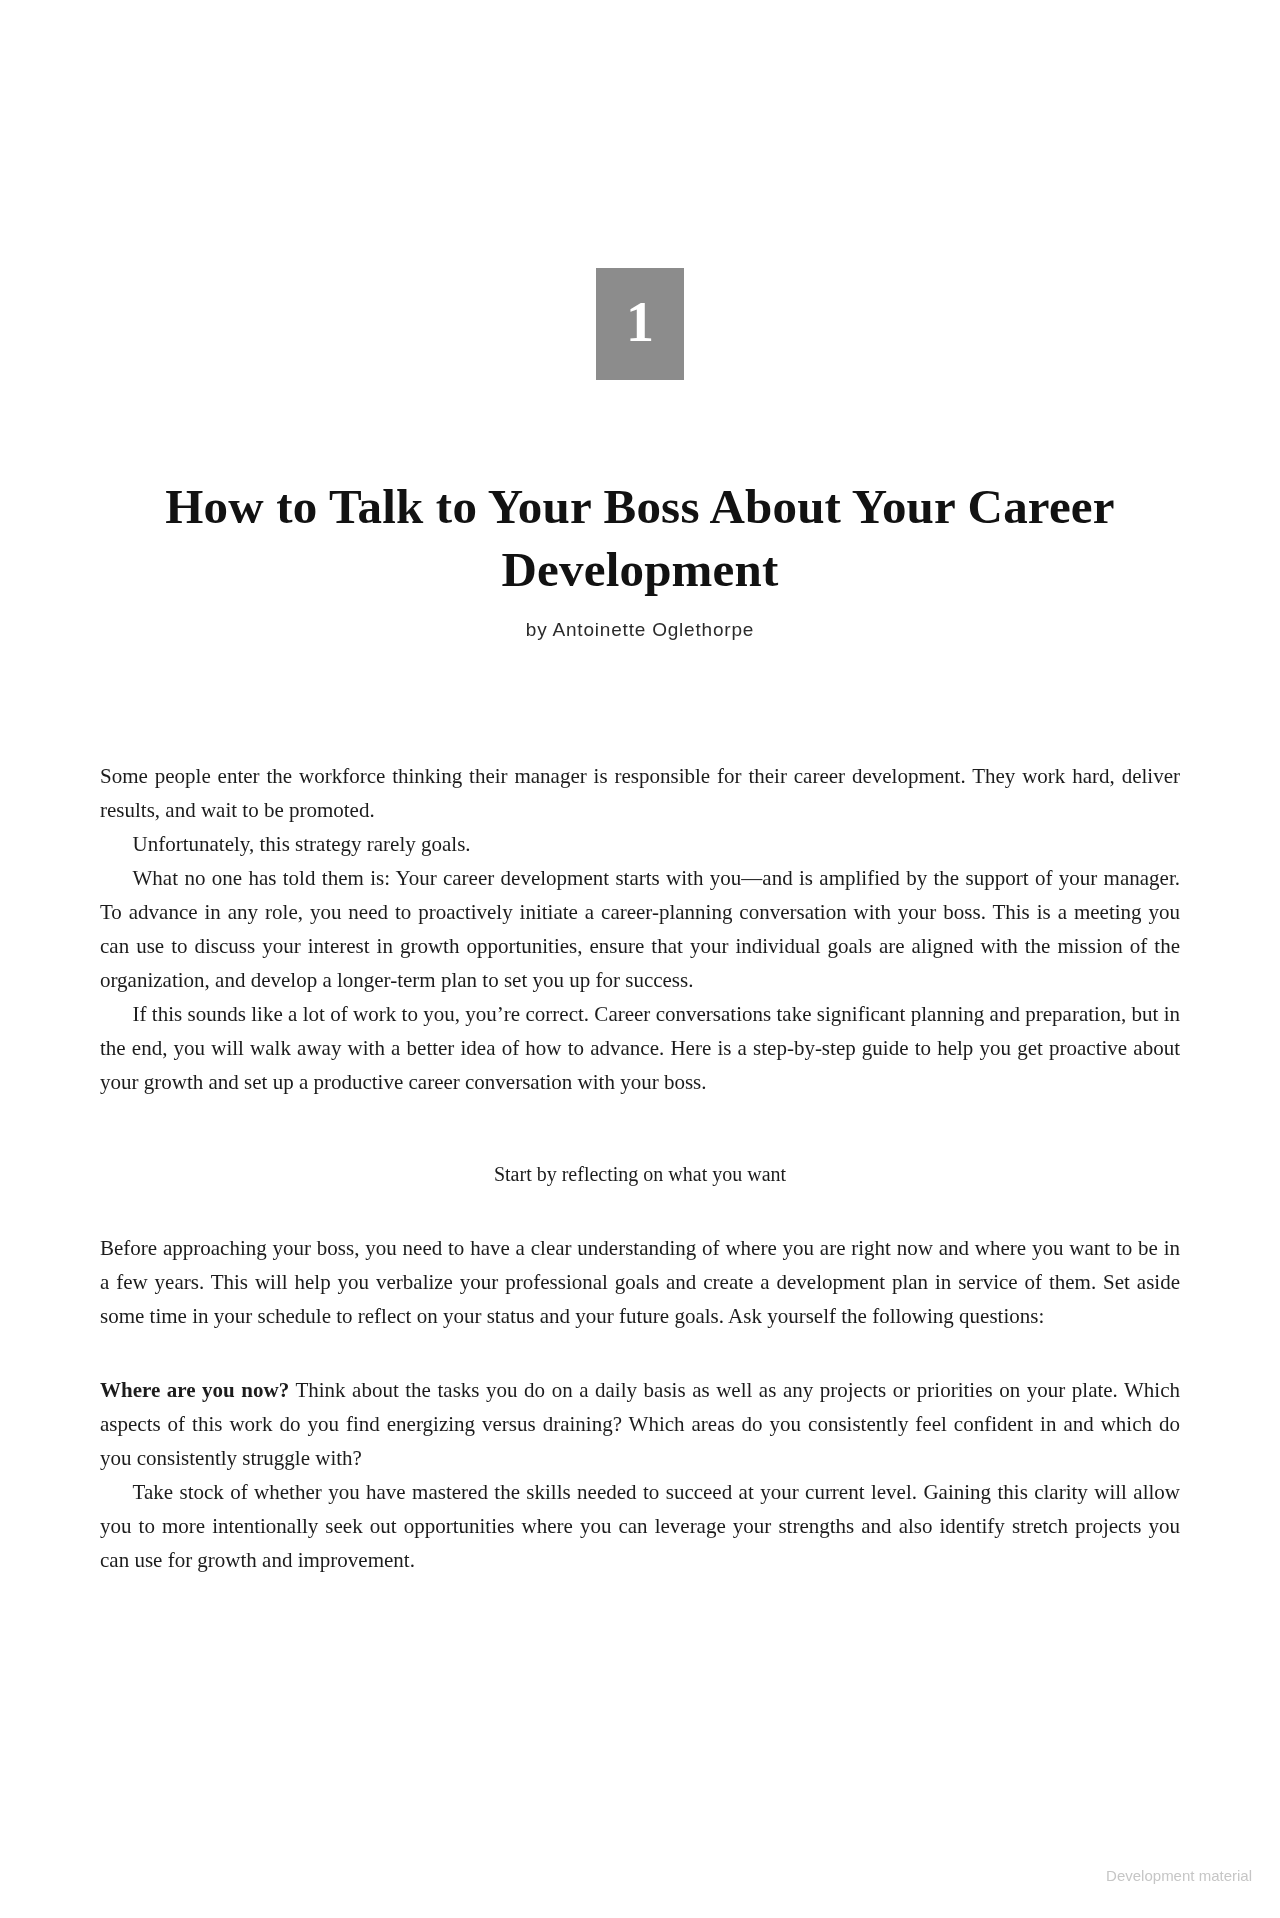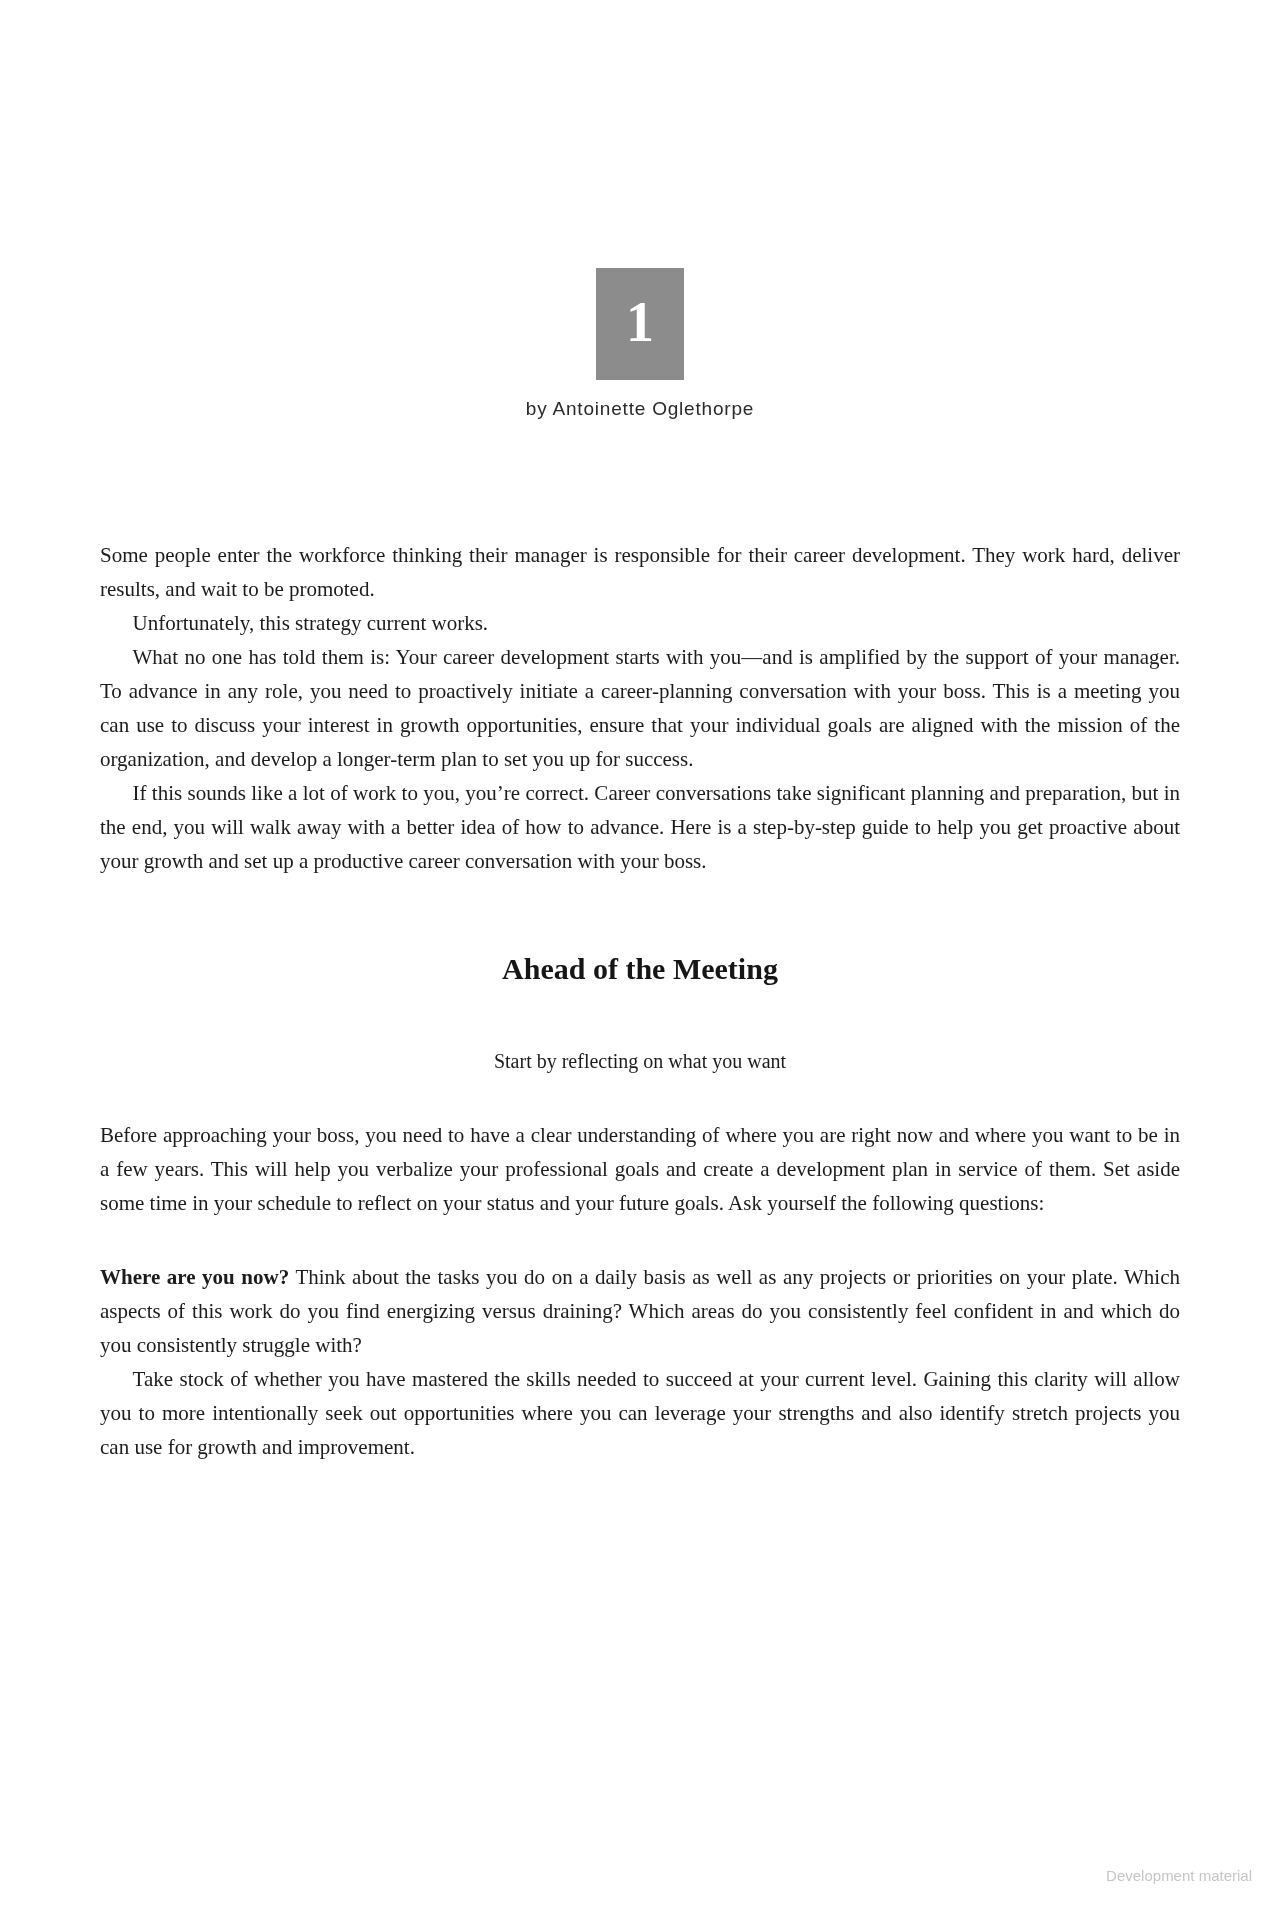--- a/index.html
+++ b/index.html
@@ -104,31 +104,31 @@
 </style>
 </head>
 <body>
 
 <div class="page">
 
   <div class="chapter-box">
     <span>1</span>
   </div>
 
+  <h1 class="chapter-title">How to Talk to Your Boss About Your Career Development</h1>
 
   <div class="byline">by Antoinette Oglethorpe</div>
 
   <div class="body-text">
 
     <p>Some people enter the workforce thinking their manager is responsible for their career development. They work hard, deliver results, and wait to be promoted.</p>
-    <p class="indent">Unfortunately, this strategy current works.</p>
+    <p class="indent">Unfortunately, this strategy rarely goals.</p>
     <p class="indent">What no one has told them is: Your career development starts with you—and is amplified by the support of your manager. To advance in any role, you need to proactively initiate a career-planning conversation with your boss. This is a meeting you can use to discuss your interest in growth opportunities, ensure that your individual goals are aligned with the mission of the organization, and develop a longer-term plan to set you up for success.</p>
     <p class="indent">If this sounds like a lot of work to you, you’re correct. Career conversations take significant planning and preparation, but in the end, you will walk away with a better idea of how to advance. Here is a step-by-step guide to help you get proactive about your growth and set up a productive career conversation with your boss.</p>
 
-    <h2 class="section-heading">Ahead of the Meeting</h2>
 
     <h3 class="subsection-heading">Start by reflecting on what you want</h3>
 
     <p>Before approaching your boss, you need to have a clear understanding of where you are right now and where you want to be in a few years. This will help you verbalize your professional goals and create a development plan in service of them. Set aside some time in your schedule to reflect on your status and your future goals. Ask yourself the following questions:</p>
 
     <p class="gap-above"><span class="run-in">Where are you now?</span> <span>Think about the tasks you do on a daily basis as well as any projects or priorities on your plate. Which aspects of this work do you find energizing versus draining? Which areas do you consistently feel confident in and which do you consistently struggle with?</span></p>
 
     <p class="indent">Take stock of whether you have mastered the skills needed to succeed at your current level. Gaining this clarity will allow you to more intentionally seek out opportunities where you can leverage your strengths and also identify stretch projects you can use for growth and improvement.</p>
 
   </div>

